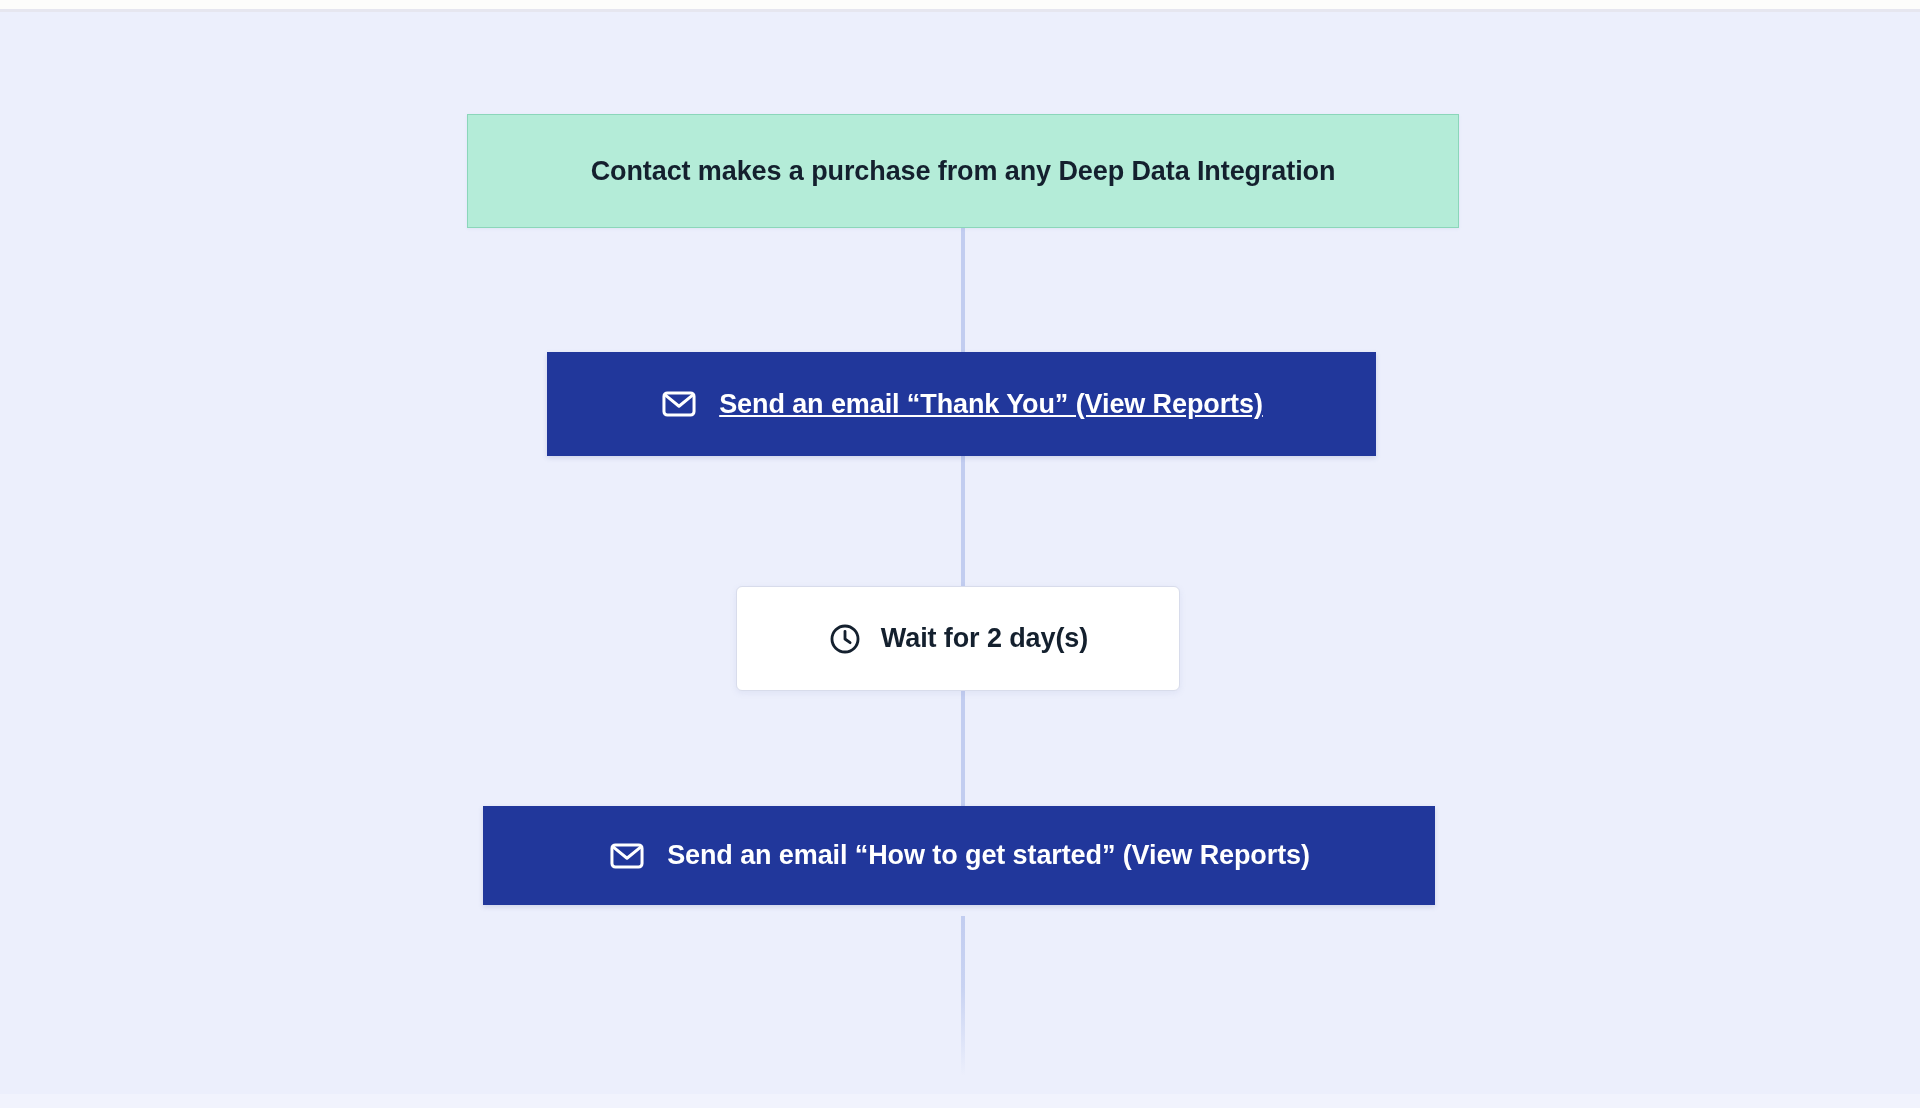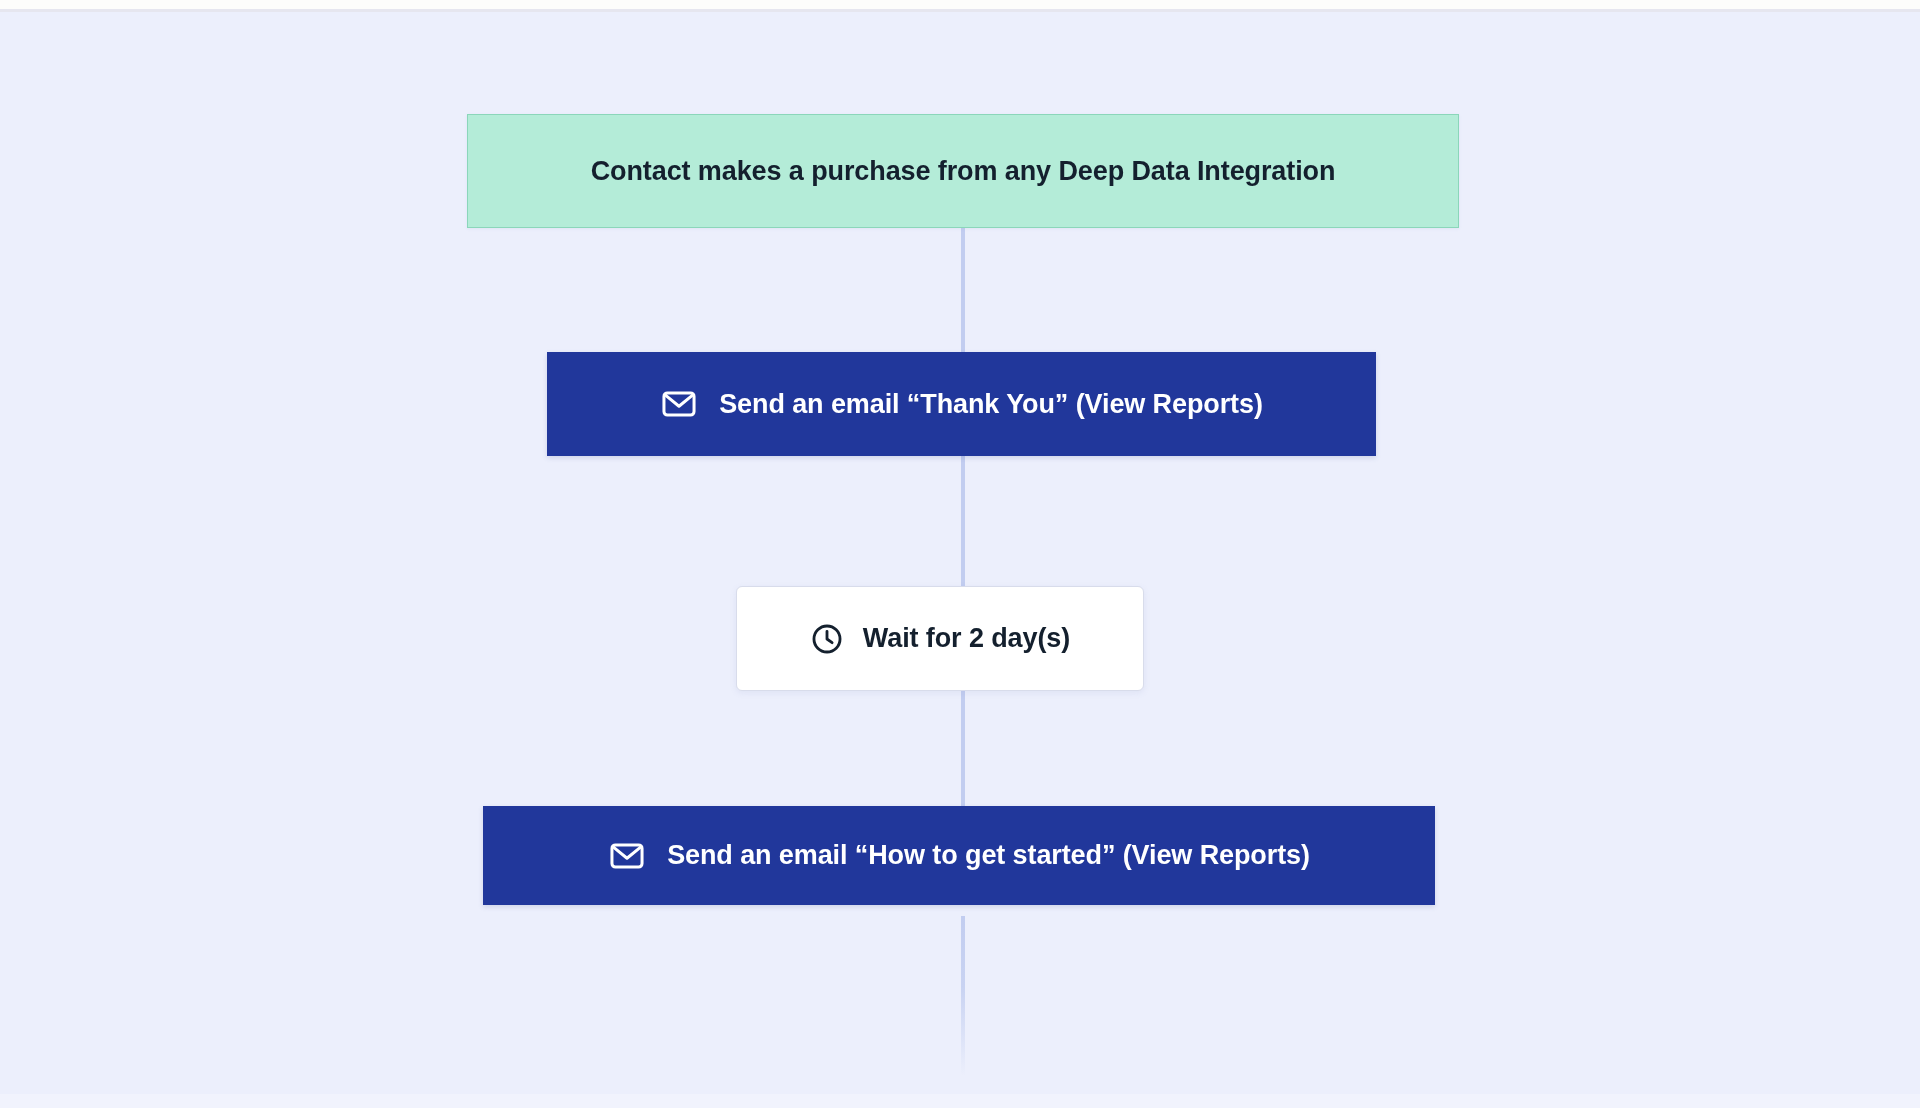--- a/index.html
+++ b/index.html
@@ -108,33 +108,34 @@
     font-weight: bold;
     color: #ffffff;
     letter-spacing: -0.1px;
     white-space: nowrap;
   }
   .node-email-1 {
     left: 547px;
     top: 352px;
     width: 829px;
     height: 104px;
+    text-decoration: underline;
   }
   .node-email-2 {
     left: 483px;
     top: 806px;
     width: 952px;
     height: 99px;
   }
 
   
   .node-wait {
     left: 736px;
     top: 586px;
-    width: 408px;
+    width: 444px;
     height: 105px;
     background: #ffffff;
     border: 1px solid #d8dceb;
     border-radius: 6px;
     justify-content: center;
     box-shadow: 0 2px 6px rgba(120,140,190,0.12);
   }
   .node-wait .label {
     font-size: 27px;
     font-weight: bold;

